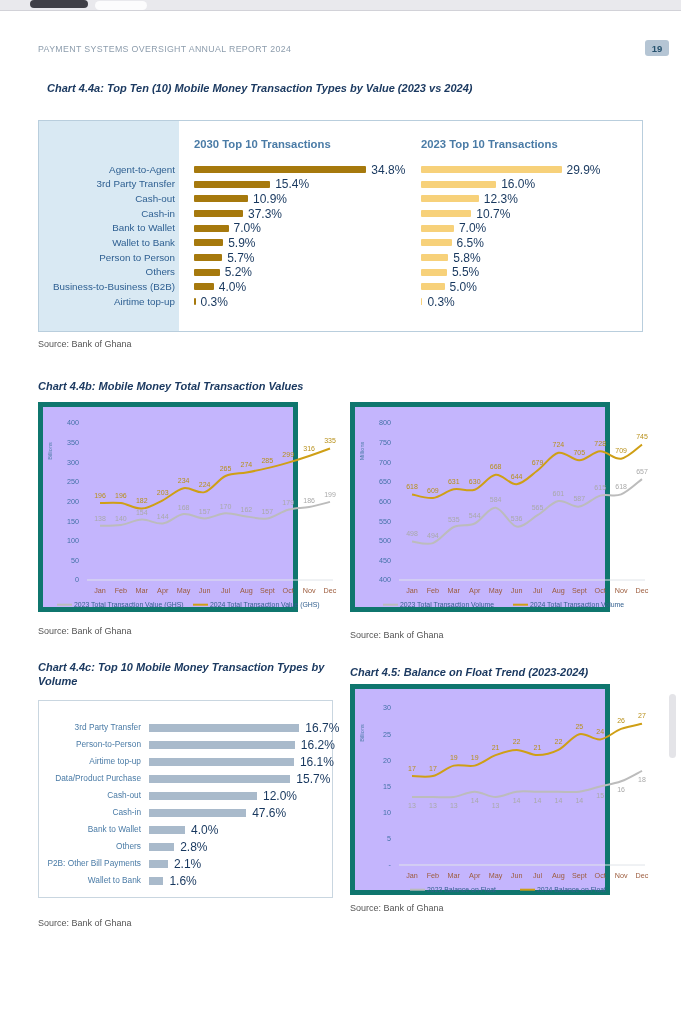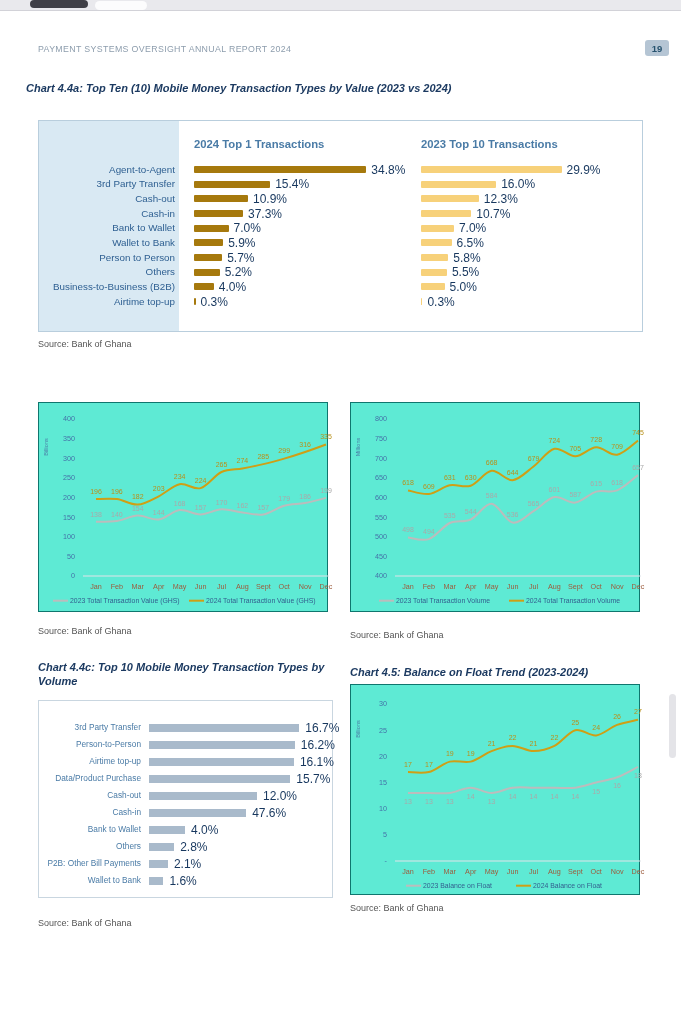--- a/index.html
+++ b/index.html
@@ -28,21 +28,21 @@
   .hdr24{left:155px;} .hdr23{left:382px;}
   .row44a{position:absolute;left:0;width:100%;height:15px;display:flex;align-items:center;}
   .lbl44a{width:136px;text-align:right;font-size:9.8px;color:#2f6092;flex:none;line-height:1;}
   .cell44a{display:flex;align-items:center;}
   .c24{width:227px;margin-left:19px;flex:none;}
   .c23{flex:1;}
   .hbar{height:7px;border-radius:1px;flex:none;}
   .b24{background:var(--bar24);} .b23{background:var(--bar23);}
   .hval{font-size:12px;color:#17375e;margin-left:5px;line-height:1;}
   
-  .linebox{position:absolute;width:290px;background:#5eead4;border:1px solid #0f766e;box-sizing:border-box;}
+  .linebox{position:absolute;width:260px;background:#c4b5fd;border:5px solid #0f766e;box-sizing:border-box;}
   .linebox svg text{font-family:"Liberation Sans",sans-serif;}
   
   .box44c{position:absolute;left:38px;top:700px;width:295px;height:198px;background:#fff;
           border:1px solid #c9d6e0;box-sizing:border-box;}
   .row44c{position:absolute;left:0;width:100%;height:17px;display:flex;align-items:center;}
   .lbl44c{width:102px;text-align:right;font-size:8.3px;color:#4a7ba6;flex:none;line-height:1;white-space:nowrap;}
   .bar44c{height:8px;background:var(--barvol);margin-left:8px;flex:none;}
   .val44c{font-size:12px;color:#17375e;margin-left:6px;line-height:1;}
 </style>
 </head>
@@ -51,24 +51,24 @@
 <div class="page" style="--bar24: #a6790d; --bar23: #f7d17a; --barvol: #a9bacb; --panel: #d9e9f3; --badgebg: #b5c5d4; --badgetx: #27536f;">
 
   <div class="topstrip">
     <div class="darktab"></div>
     <div class="whitetab"></div>
   </div>
 
   <div class="rpt-title">PAYMENT SYSTEMS OVERSIGHT ANNUAL REPORT 2024</div>
   <div class="page-badge">19</div>
 
-  <div class="ctitle" style="left:26px;top:82px;width:560px;">Chart 4.4a: Top Ten (10) Mobile Money Transaction Types by Value (2023 vs 2024)</div>
+  <div class="ctitle" style="left:47px;top:82px;width:560px;">Chart 4.4a: Top Ten (10) Mobile Money Transaction Types by Value (2023 vs 2024)</div>
   <div class="box44a">
     <div class="panel44a"></div>
-    <div class="hdr44a hdr24">2024 Top 1 Transactions</div>
+    <div class="hdr44a hdr24">2030 Top 10 Transactions</div>
     <div class="hdr44a hdr23">2023 Top 10 Transactions</div>
     <div>
         <div class="row44a" style="top: 41px;">
           <div class="lbl44a">Agent-to-Agent</div>
           <div class="cell44a c24">
             <div class="hbar b24" style="width:172.3px"></div>
             <span class="hval">34.8%</span>
           </div>
           <div class="cell44a c23">
             <div class="hbar b23" style="width:140.5px"></div>
@@ -171,20 +171,21 @@
           </div>
           <div class="cell44a c23">
             <div class="hbar b23" style="width:1.4px"></div>
             <span class="hval">0.3%</span>
           </div>
         </div>
       </div>
   </div>
   <div class="source" style="left:38px;top:339px;">Source: Bank of Ghana</div>
 
+  <div class="ctitle" style="left:38px;top:380px;width:300px;">Chart 4.4b: Mobile Money Total Transaction Values</div>
 
   <div class="linebox" style="left:38px;top:402px;height:210px;"><svg width="295" height="210" viewBox="0 0 295 210" xmlns="http://www.w3.org/2000/svg">
         <text transform="translate(9,44) rotate(-90)" text-anchor="middle" font-size="5.6" fill="#4a7ba6">Billions</text>
         <text x="36" y="18.4" text-anchor="end" font-size="7.2" fill="#4472a8">400</text>
         <text x="36" y="38.0" text-anchor="end" font-size="7.2" fill="#4472a8">350</text>
         <text x="36" y="57.6" text-anchor="end" font-size="7.2" fill="#4472a8">300</text>
         <text x="36" y="77.3" text-anchor="end" font-size="7.2" fill="#4472a8">250</text>
         <text x="36" y="96.9" text-anchor="end" font-size="7.2" fill="#4472a8">200</text>
         <text x="36" y="116.5" text-anchor="end" font-size="7.2" fill="#4472a8">150</text>
         <text x="36" y="136.2" text-anchor="end" font-size="7.2" fill="#4472a8">100</text>

